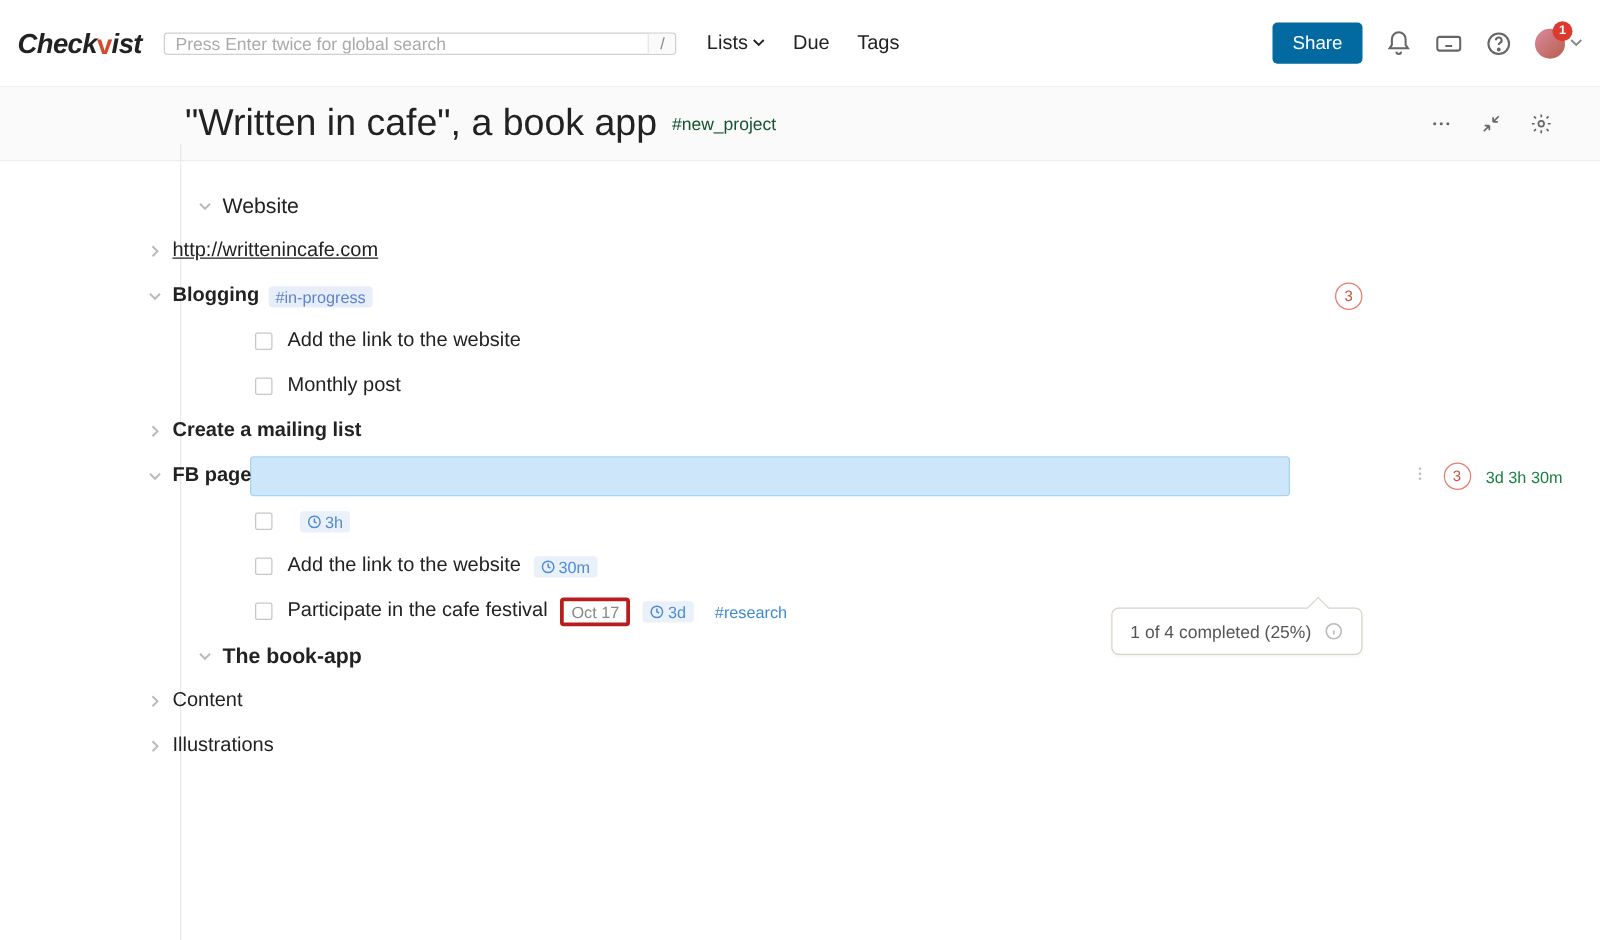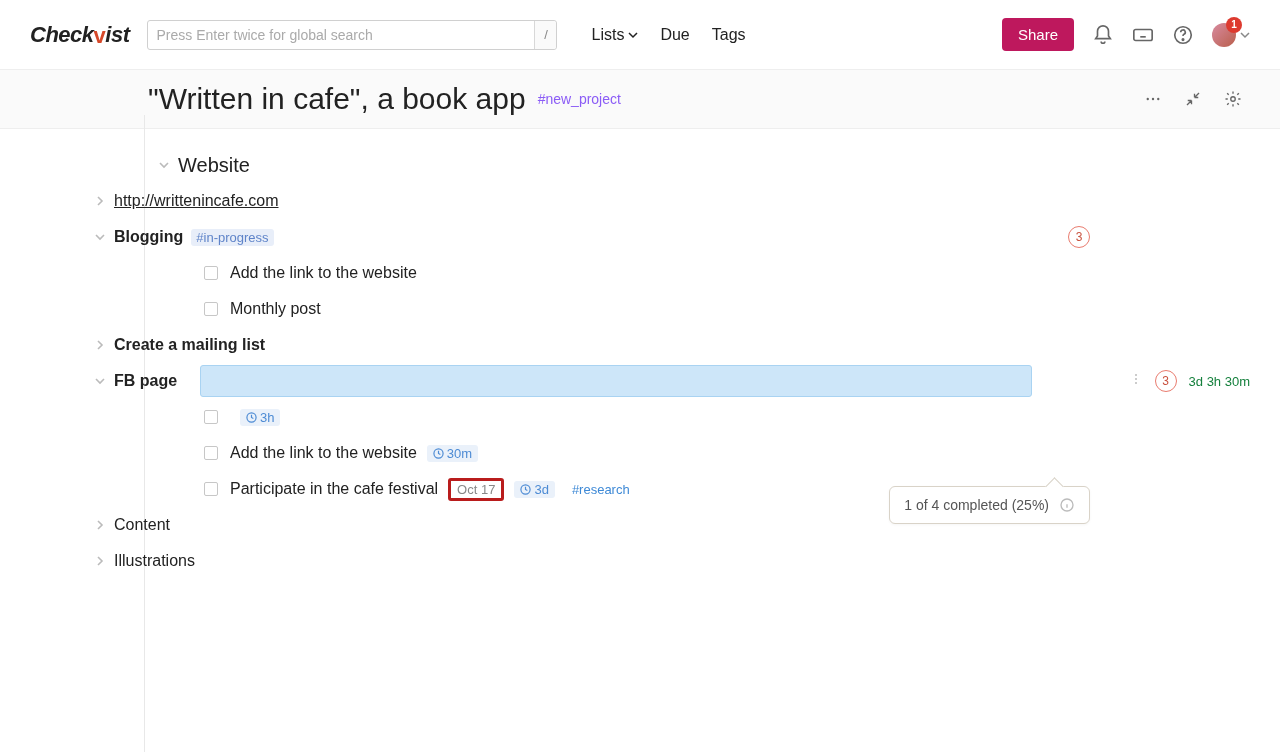--- a/index.html
+++ b/index.html
@@ -1,56 +1,56 @@
 <!DOCTYPE html>
 <html><head>
 <meta charset="utf-8">
 <style>
 * { box-sizing: border-box; margin: 0; padding: 0; }
 body { font-family: -apple-system, BlinkMacSystemFont, "Segoe UI", Helvetica, Arial, sans-serif; background: #fff; color: #222; width: 1280px; }
-.header { display: flex; align-items: center; height: 70px; padding: 0 30px; border-bottom: 1px solid #eee; }
+.header { display: flex; align-items: center; height: 70px; padding: 0 14px; border-bottom: 1px solid #eee; }
 .logo { display: flex; align-items: center; font-size: 22px; font-weight: 700; font-style: italic; letter-spacing: -0.5px; margin-right: 18px; }
 .logo .v { color: #d6492a; font-style: normal; display:inline-block; transform: translateY(1px); font-weight:900; }
-.search-wrap { position: relative; width: 410px; height: 30px; }
+.search-wrap { position: relative; width: 410px; height: 18px; }
 .search-input { width: 100%; height: 100%; border: 1px solid #d0d0d0; border-radius: 3px; padding: 4px 28px 4px 8px; font-size: 14px; color: #888; }
 .search-input::placeholder { color: #aaa; }
 .search-key { position: absolute; right: 1px; top: 1px; bottom: 1px; width: 22px; border-left: 1px solid #d8d8d8; background: #fafafa; color: #888; font-size: 13px; display:flex; align-items:center; justify-content:center; border-radius: 0 3px 3px 0; }
-.topnav { display: flex; gap: 22px; margin-left: 34px; font-size: 16px; }
+.topnav { display: flex; gap: 22px; margin-left: 24px; font-size: 16px; }
 .topnav a { color: #222; text-decoration: none; display:flex; align-items:center; gap:4px; cursor:pointer; }
 .header-right { margin-left: auto; display: flex; align-items: center; gap: 18px; }
-.share-btn { background:#be185d; color:#fff; border:none; border-radius:4px; padding:8px 16px; font-size:15px; cursor:pointer; }
+.share-btn { background:#0369a1; color:#fff; border:none; border-radius:4px; padding:8px 16px; font-size:15px; cursor:pointer; }
 .hicon { width: 22px; height: 22px; color:#666; cursor:pointer; display:flex; align-items:center; justify-content:center; }
 .avatar-wrap { position:relative; display:flex; align-items:center; gap:4px; cursor:pointer; }
 .avatar { width:24px; height:24px; border-radius:50%; background: linear-gradient(135deg, #d88ba0, #b95e4b); }
 .avatar-badge { position:absolute; top:-6px; right:8px; width:16px; height:16px; background:#dd3a2f; color:#fff; font-size:10px; border-radius:50%; display:flex; align-items:center; justify-content:center; font-weight:600; }
 .chev-small svg { width:10px; height:10px; }
 .titlebar { background:#fafafa; border-bottom:1px solid #eee; padding: 12px 0 12px 148px; display:flex; align-items:center; }
 .page-title { font-size: 30px; font-weight:400; color:#222; }
-.page-tag { color:#8b5cf6; font-size:14px; margin-left:12px; }
+.page-tag { color:#14532d; font-size:14px; margin-left:12px; }
 .title-tools { margin-left:auto; display:flex; align-items:center; gap:22px; color:#777; margin-right:38px; }
 .title-tools .hicon { width:18px; height:18px; }
 .content { padding: 18px 0 30px 0; }
 .vline { position:absolute; left:144px; top:115px; bottom:0; width:1px; background:#e8e8e8; }
 .row { display:flex; align-items:center; min-height:36px; padding-right: 30px; position:relative; }
 .lvl0 { padding-left: 156px; }
-.lvl1 { padding-left: 92px; }
+.lvl1 { padding-left: 116px; }
 .lvl2 { padding-left: 204px; }
 .toggle { width:16px; height:16px; display:flex; align-items:center; justify-content:center; color:#bbb; margin-right:6px; flex-shrink:0; cursor:pointer; }
 .toggle svg { width:12px; height:12px; }
 .nochev { width:22px; flex-shrink:0; }
 .checkbox { width:14px; height:14px; border:1.4px solid #c7c7c7; border-radius:2px; margin-right:12px; flex-shrink:0; cursor:pointer; display:flex; align-items:center; justify-content:center; }
 .checkbox.checked { background:#f4f4f4; border-color:#bdbdbd; }
 .checkbox.checked svg { width:10px; height:10px; color:#9e9e9e; }
 .checkmark-inline { color:#9e9e9e; margin-right:6px; display:inline-flex; }
 .checkmark-inline svg{ width:14px; height:14px; }
 .item-text { font-size:16px; }
 .item-text.link { text-decoration: underline; color:#222; }
 .item-text.bold { font-weight:700; }
 .item-text.done { text-decoration: line-through; color:#9e9e9e; }
-.h1text { font-size:20px; }
+.h1text { font-size:17px; }
 .tag { display:inline-block; font-size:13px; padding:1px 5px; border-radius:3px; margin-left:8px; }
 .tag-blue { background:#e8eef9; color:#5f84c9; }
 .tag-research { color:#3e89d6; }
 .due-date { font-size:13px; color:#888; border:3px solid #b91c1c; border-radius:3px; padding:1px 6px; margin-left:10px; }
 .effort { display:inline-flex; align-items:center; gap:3px; font-size:13px; color:#4d8bd4; background:#eaf1fa; border-radius:3px; padding:1px 6px; margin-left:10px; }
 .effort svg { width:11px; height:11px; }
 .count-badge { width:22px; height:22px; border:1.5px solid #e97c6f; border-radius:50%; display:flex; align-items:center; justify-content:center; font-size:12px; color:#c9513e; margin-left:auto; position:relative; }
 .row.selected .item-text { font-weight:700; }
 .sel-bg { position:absolute; left:200px; right:248px; top:2px; bottom:2px; background:#cde6f9; border:1px solid #a9d3f2; border-radius:3px; z-index:-1; }
 .row.selected { z-index:1; }
@@ -246,20 +246,28 @@
         <svg viewBox="0 0 12 12">
           <circle cx="6" cy="6" r="5" fill="none" stroke="currentColor" stroke-width="1.3"></circle>
           <path d="M6 3v3l2 1" fill="none" stroke="currentColor" stroke-width="1.3"></path>
         </svg>
         <span>3d</span>
       </span>
     <span class="tag tag-research" style="margin-left:12px;">#research</span>
   </div>
 
 
+  <div class="row lvl0">
+    <span class="toggle">
+        <svg viewBox="0 0 12 12">
+          <path d="M2 4 L6 8 L10 4" fill="none" stroke="currentColor" stroke-width="1.6"></path>
+        </svg>
+      </span>
+    <span class="item-text h1text bold">The book-app</span>
+  </div>
 
 
   <div class="row lvl1">
     <span class="toggle">
         <svg viewBox="0 0 12 12">
           <path d="M4 2 L8 6 L4 10" fill="none" stroke="currentColor" stroke-width="1.6"></path>
         </svg>
       </span>
     <span class="item-text">Content</span>
   </div>

